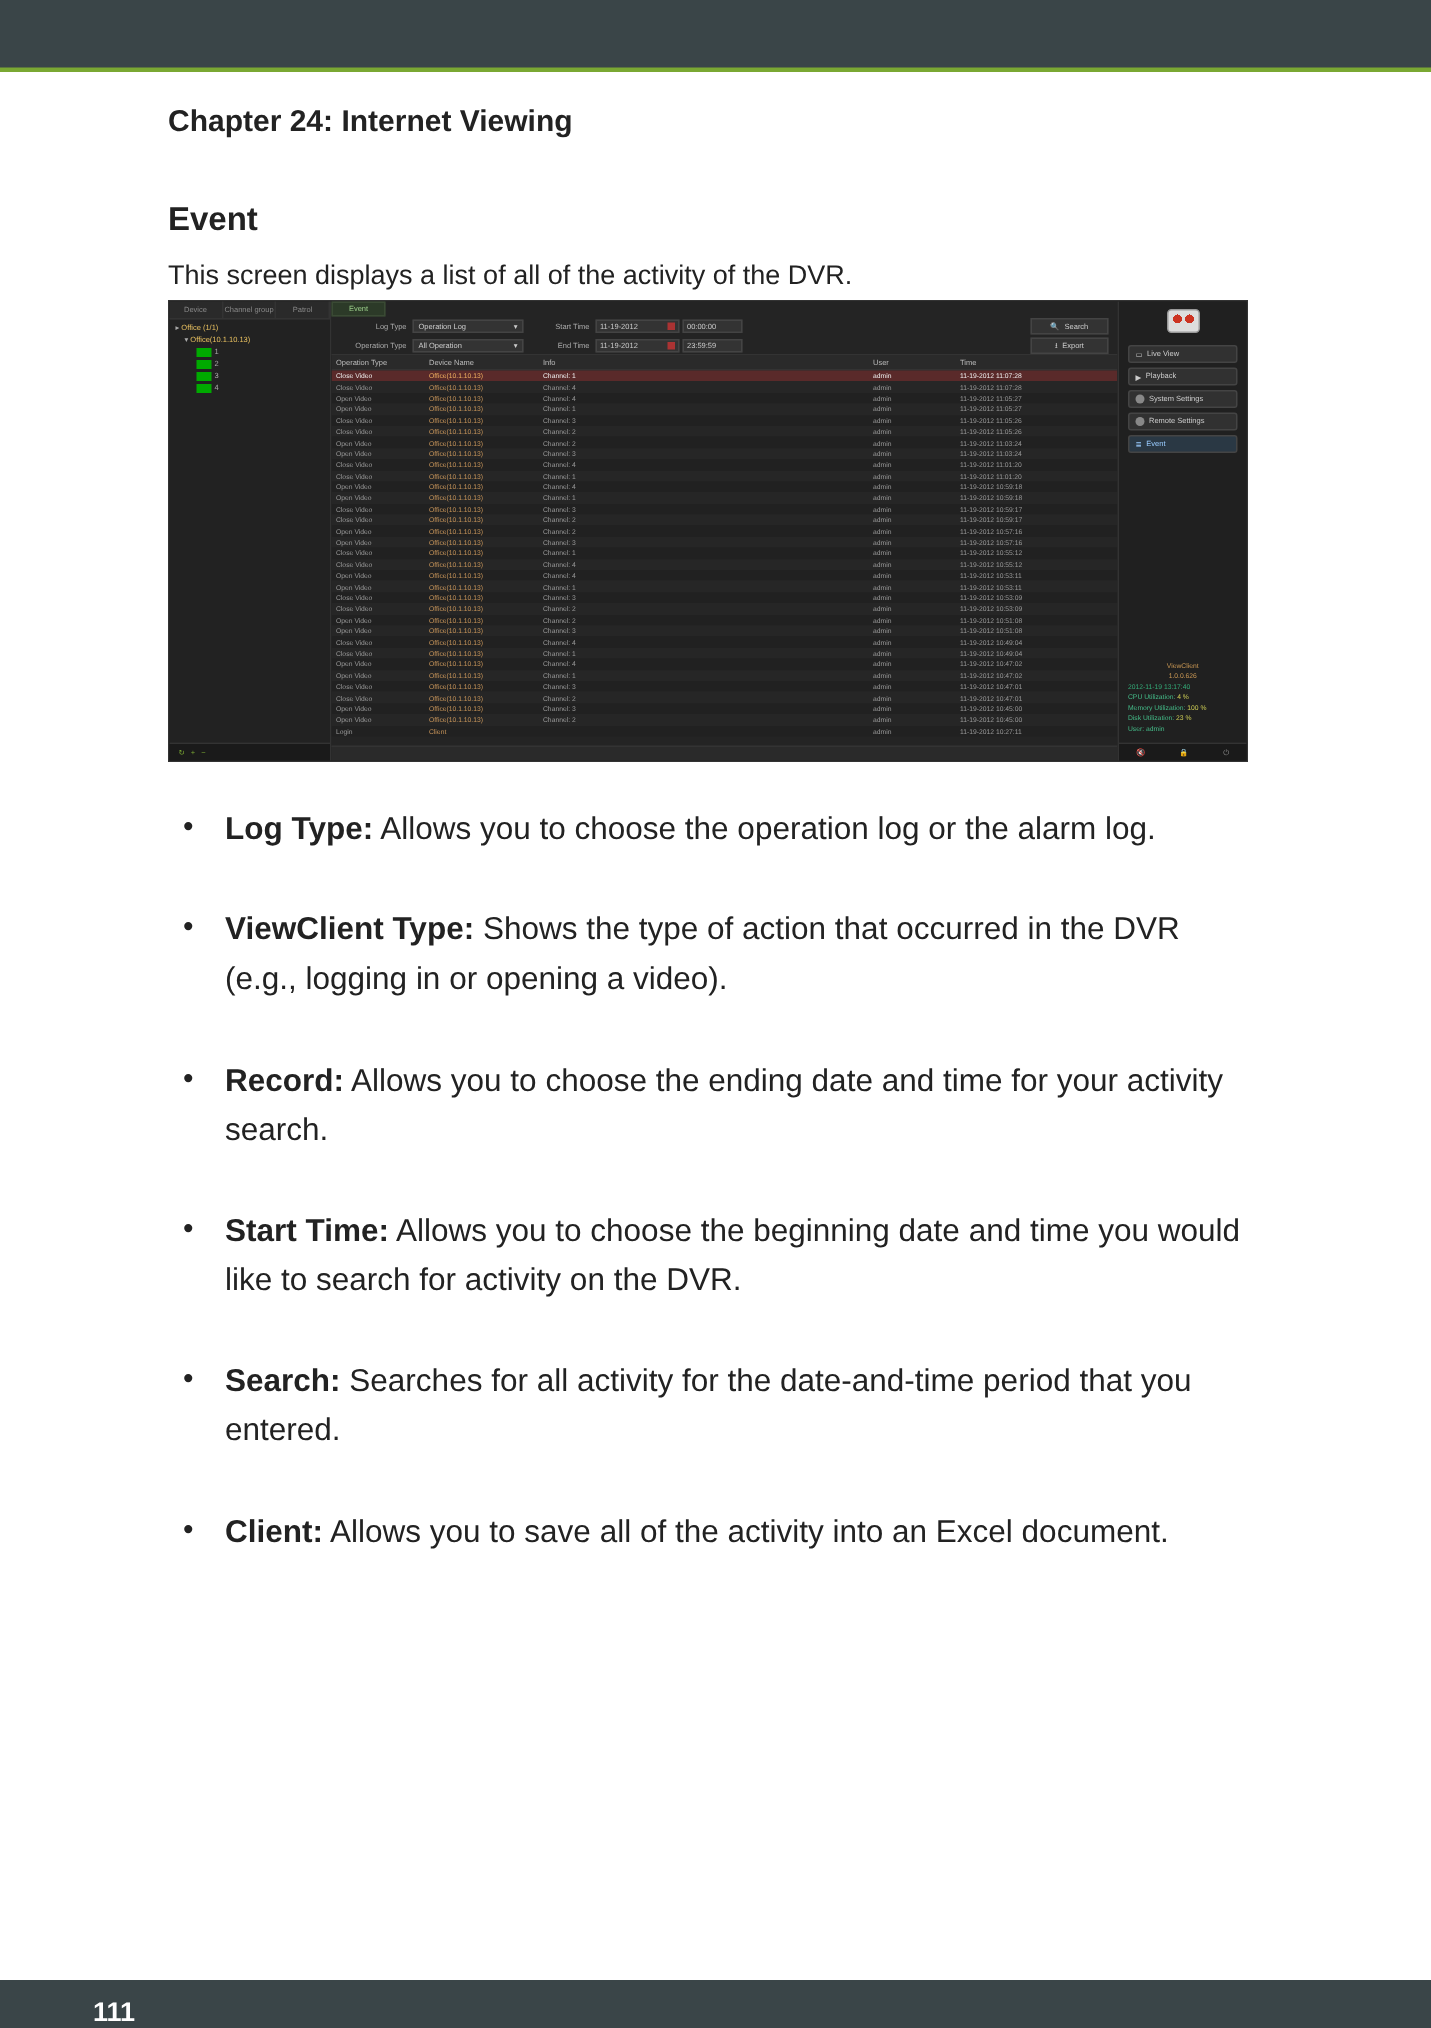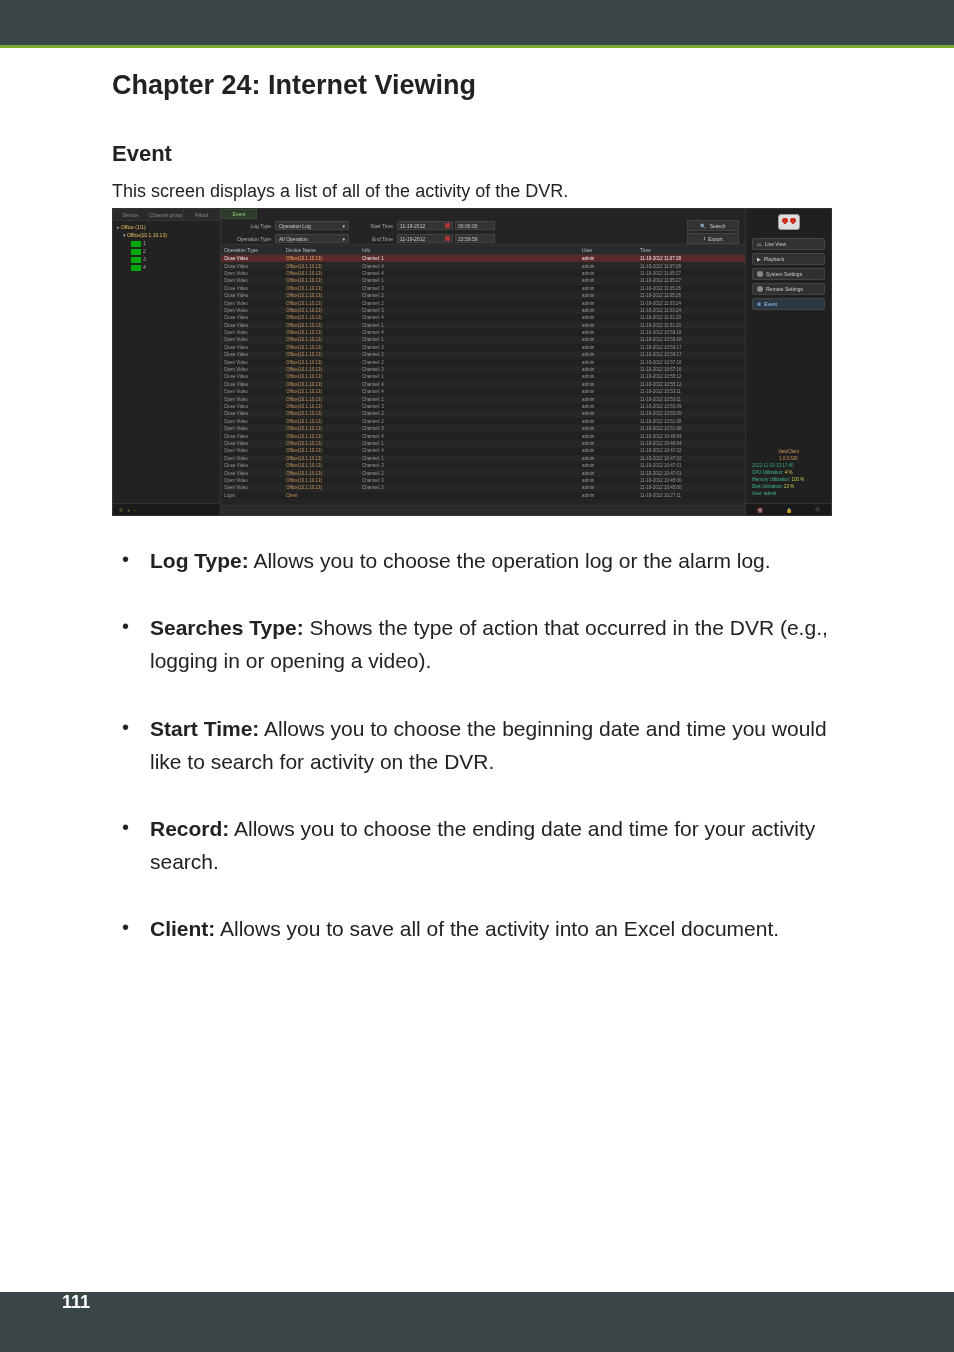--- a/index.html
+++ b/index.html
@@ -10,21 +10,21 @@
       background: #ffffff;
       position: relative;
       overflow: hidden;
     }
     .top-band {
       height: 48px;
       background: #3a4548;
       border-bottom: 3px solid #7aa833;
     }
     .chapter-title {
-      font-size: 27px;
+      font-size: 20px;
       font-weight: bold;
       color: #222;
       margin: 22px 3px 0 112px;
     }
     .section-title {
       font-size: 22px;
       font-weight: bold;
       color: #222;
       margin: 40px 0 0 112px;
     }
@@ -128,24 +128,24 @@
       top: 0;
       font-size: 20px;
       color: #222;
     }
     .bullets b { font-weight: bold; }
 
     .footer {
       position: absolute;
       left: 0; bottom: 0;
       width: 100%;
-      height: 60px;
+      height: 32px;
       background: #3a4548;
       display: flex;
-      align-items: flex-start;
+      align-items: flex-end;
     }
     .footer-page {
       color: #fff;
       font-weight: bold;
       font-size: 18px;
       margin-left: 62px;
     }
   </style>
 </head>
 <body>
@@ -503,21 +503,22 @@
     <div class="ss-right-bottom">
       <span>🔇</span>
       <span>🔒</span>
       <span>⏻</span>
     </div>
   </div>
 </div>
 
 <ul class="bullets" id="bullets-host">
     <li><b>Log Type:</b> Allows you to choose the operation log or the alarm log.</li>
-    <li><b>Searches Type:</b> Shows the type of action that occurred in the DVR (e.g., logging in or opening a video).</li>
+    <li><b>ViewClient Type:</b> Shows the type of action that occurred in the DVR (e.g., logging in or opening a video).</li>
+    <li><b>Record:</b> Allows you to choose the ending date and time for your activity search.</li>
     <li><b>Start Time:</b> Allows you to choose the beginning date and time you would like to search for activity on the DVR.</li>
-    <li><b>Record:</b> Allows you to choose the ending date and time for your activity search.</li>
+    <li><b>Search:</b> Searches for all activity for the date-and-time period that you entered.</li>
     <li><b>Client:</b> Allows you to save all of the activity into an Excel document.</li>
   </ul>
 
 <div class="footer">
   <span class="footer-page">111</span>
 </div>
 
 </body></html>

